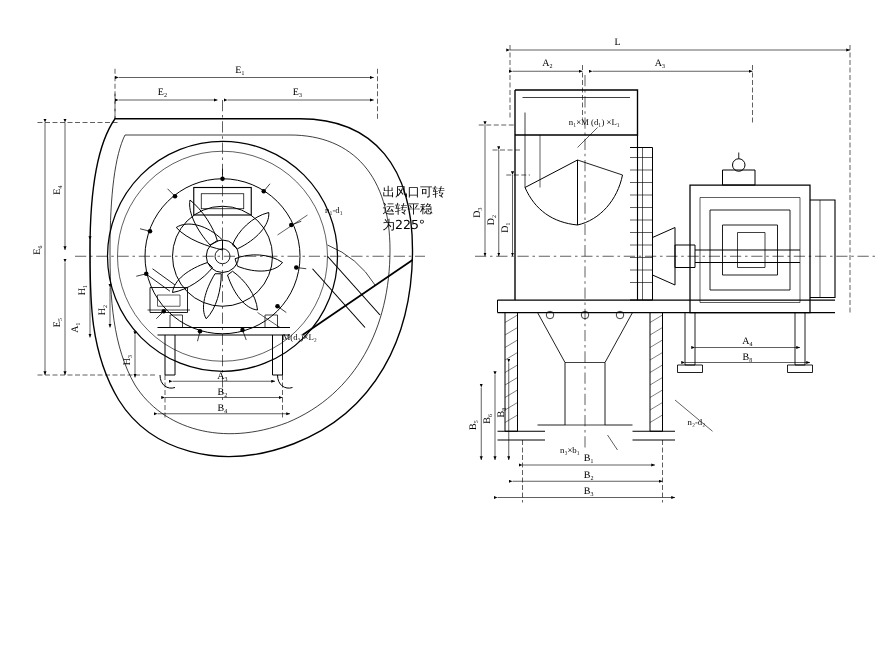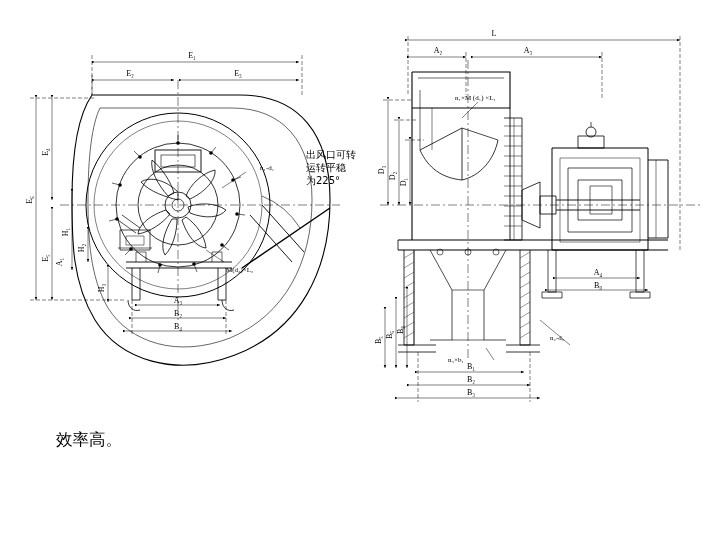--- a/index.html
+++ b/index.html
@@ -356,14 +356,13 @@
 </svg>
 </div>
 
 <div class="note-cn" style="left:306px;top:148px;">
   <span>出风口可转</span><br>
   <span>运转平稳</span><br>
   <span>为225°</span>
 </div>
 
 <div class="caption">
-  <span class="l2">效率高。</span>
 </div>
 
 </body></html>

